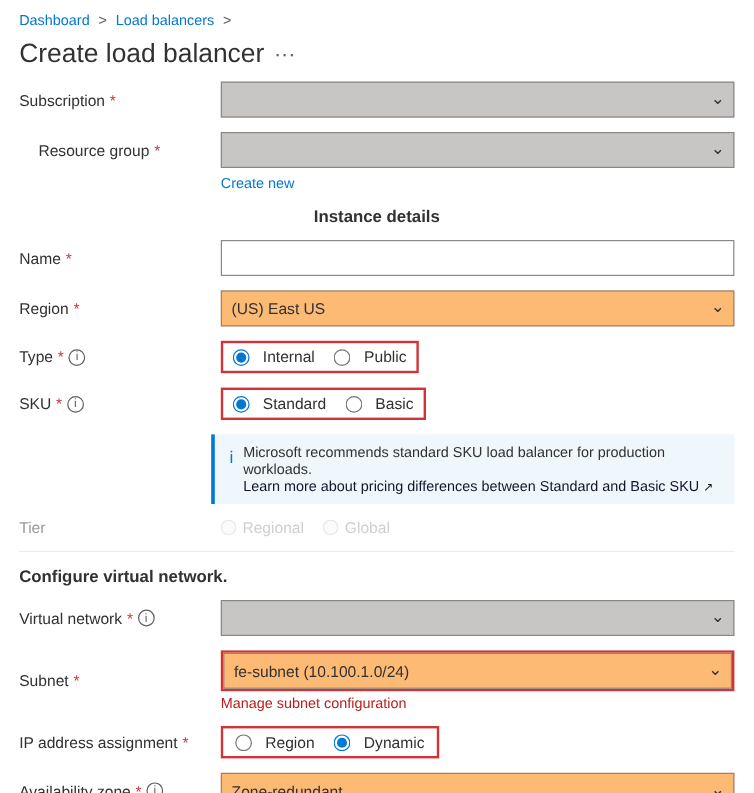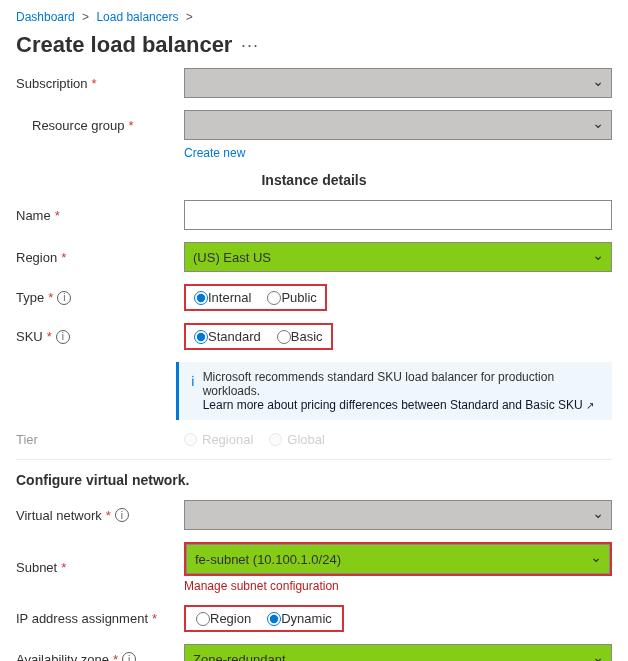--- a/index.html
+++ b/index.html
@@ -23,21 +23,21 @@
     .breadcrumb a { color: #0078d4; text-decoration: none; }
 
     .page-header {
       display: flex;
       align-items: center;
       padding: 4px 16px 10px;
       gap: 8px;
     }
     .page-title {
       font-size: 22px;
-      font-weight: 700;
+      font-weight: 400;
       color: #323130;
     }
     .more-icon {
       font-size: 18px;
       color: #605e5c;
       cursor: pointer;
     }
 
     .form-container {
       padding: 0 16px;
@@ -64,21 +64,21 @@
     }
 
     .form-control-wrapper {
       flex: 1;
     }
 
     .form-select {
       width: 100%;
       height: 30px;
       border: 1px solid #8a8886;
-      background: #84cc16;
+      background: #fdba74;
       padding: 0 30px 0 8px;
       font-size: 13px;
       color: #323130;
       appearance: none;
       -webkit-appearance: none;
       cursor: pointer;
       position: relative;
     }
 
     .select-wrapper {
@@ -119,21 +119,21 @@
       width: 100%;
       height: 30px;
       border: 1px solid #8a8886;
       padding: 0 8px;
       font-size: 13px;
       color: #323130;
     }
     .radio-option {
       display: flex;
       align-items: center;
-      gap: 0;
+      gap: 11px;
       cursor: pointer;
     }
     .radio-option input[type="radio"] {
       accent-color: #0078d4;
       width: 14px;
       height: 14px;
       cursor: pointer;
     }
 
     .highlighted-box {

